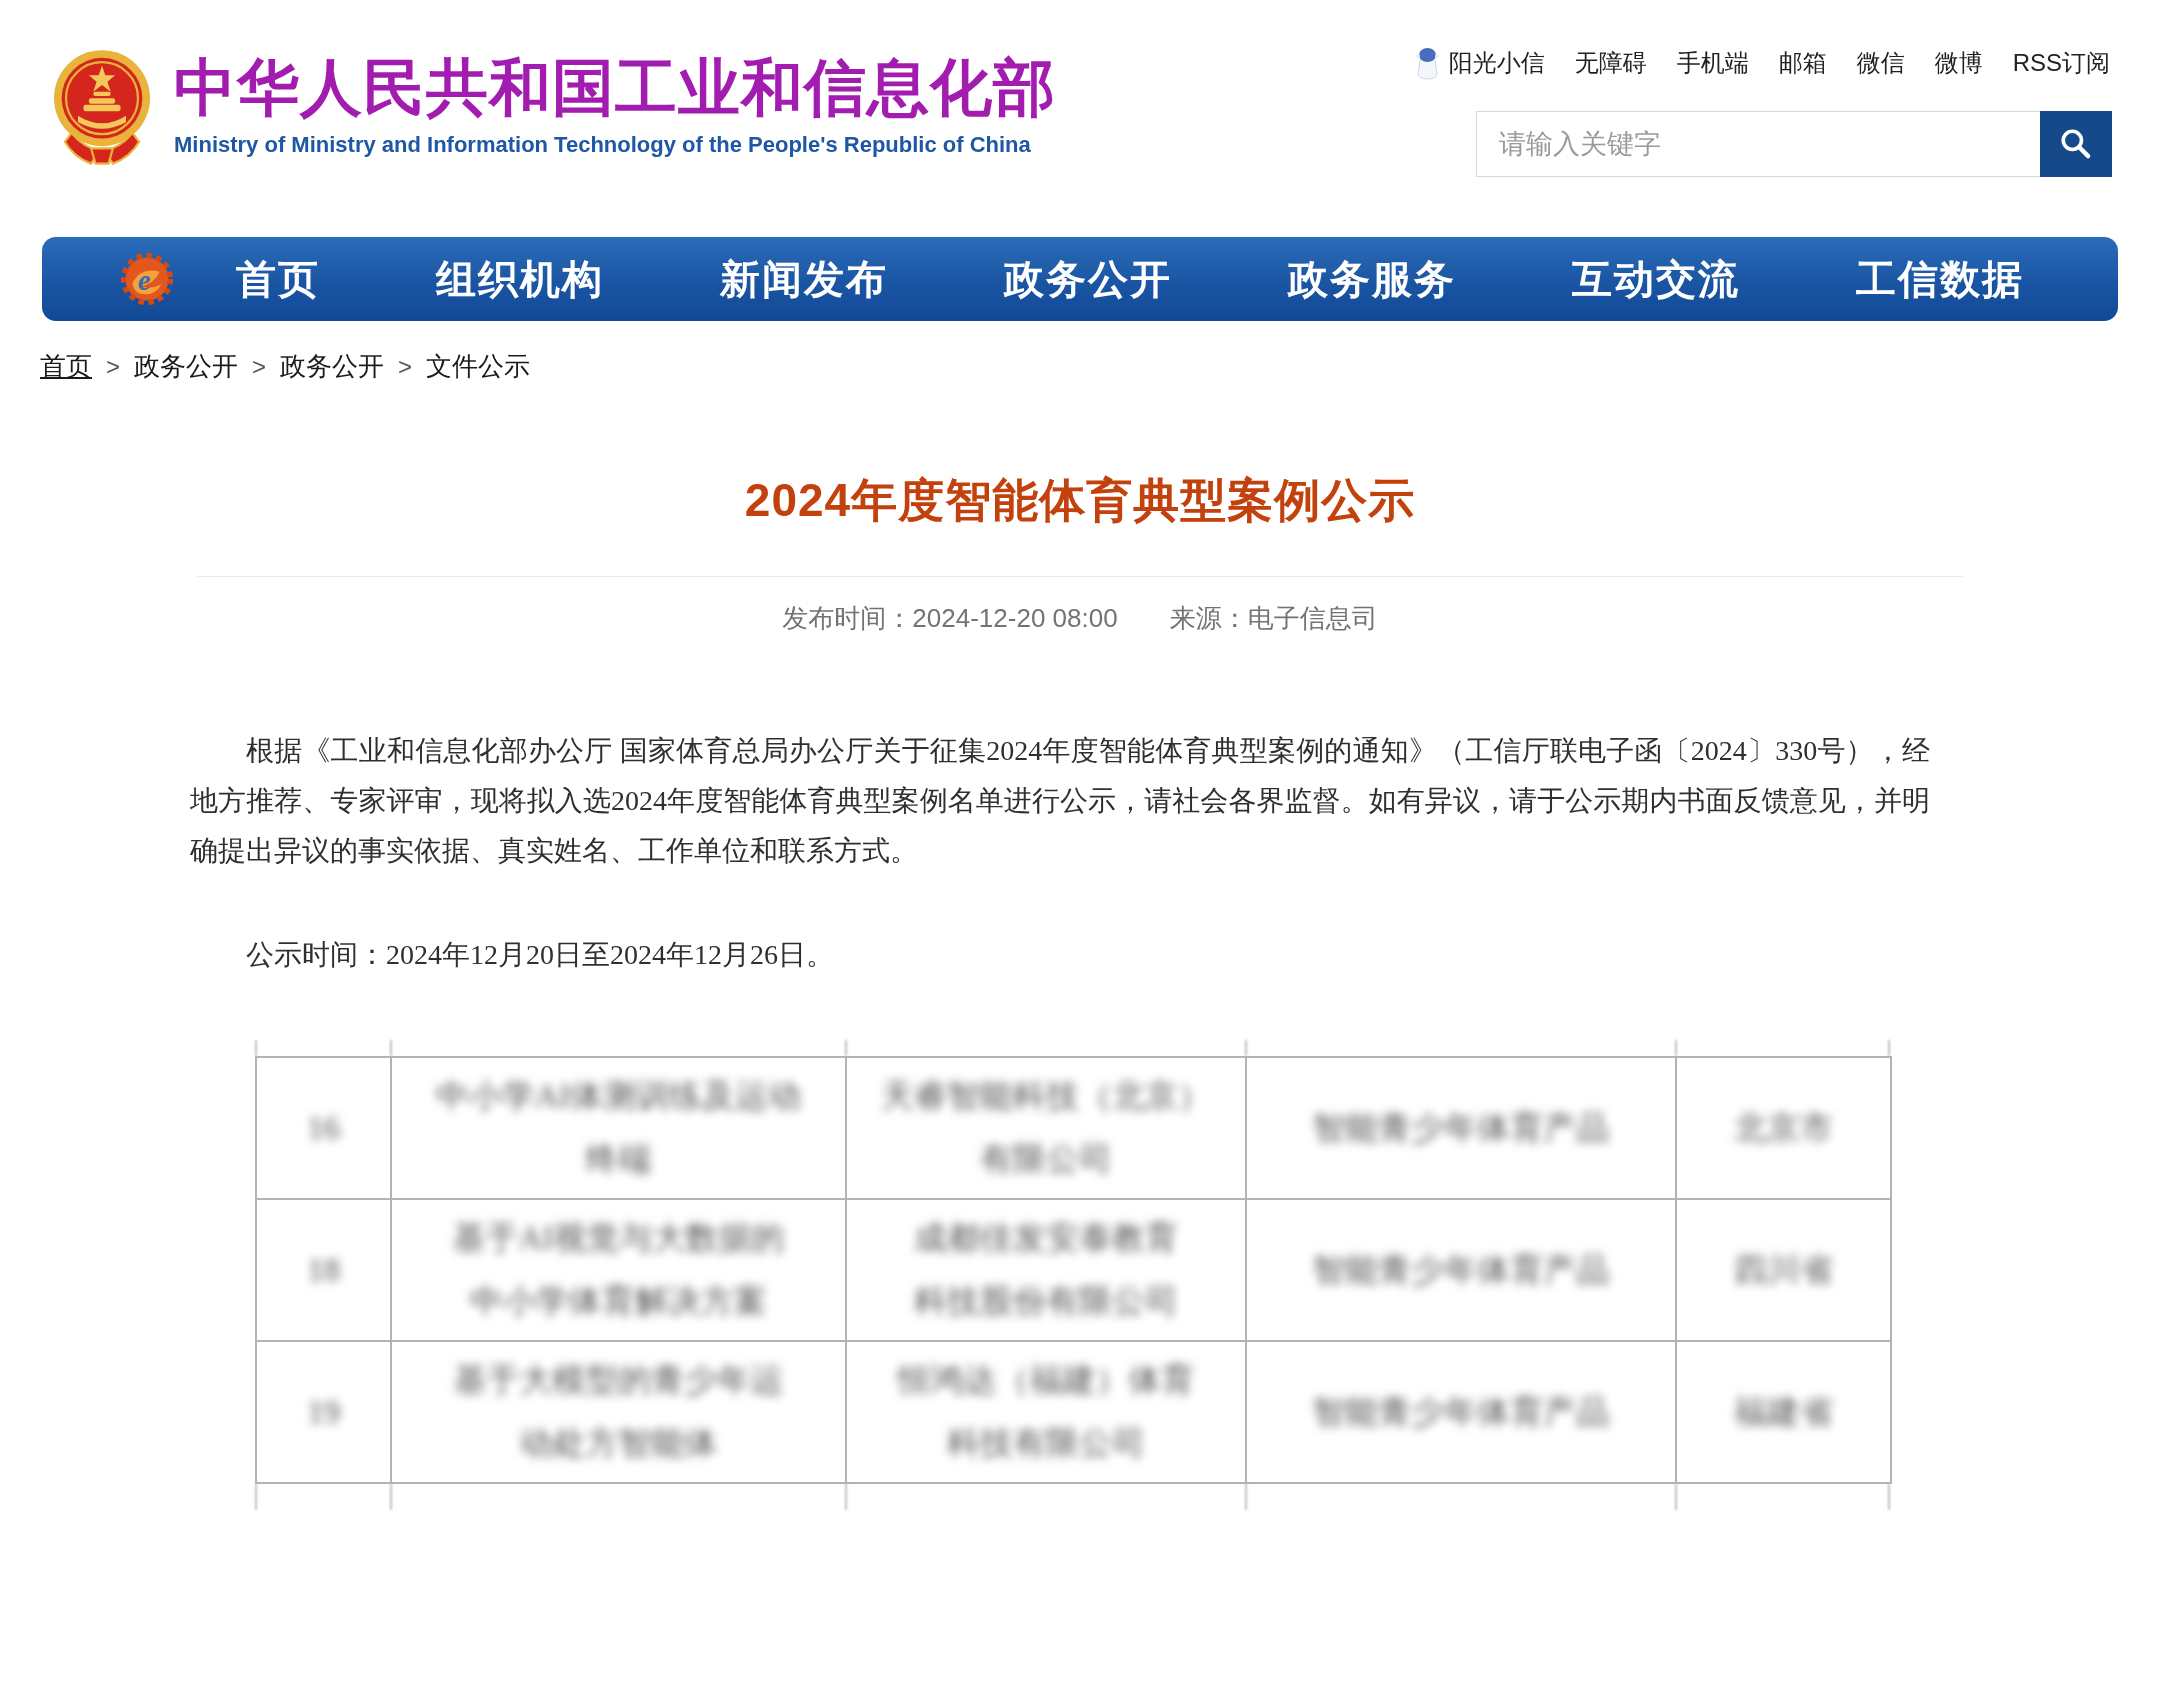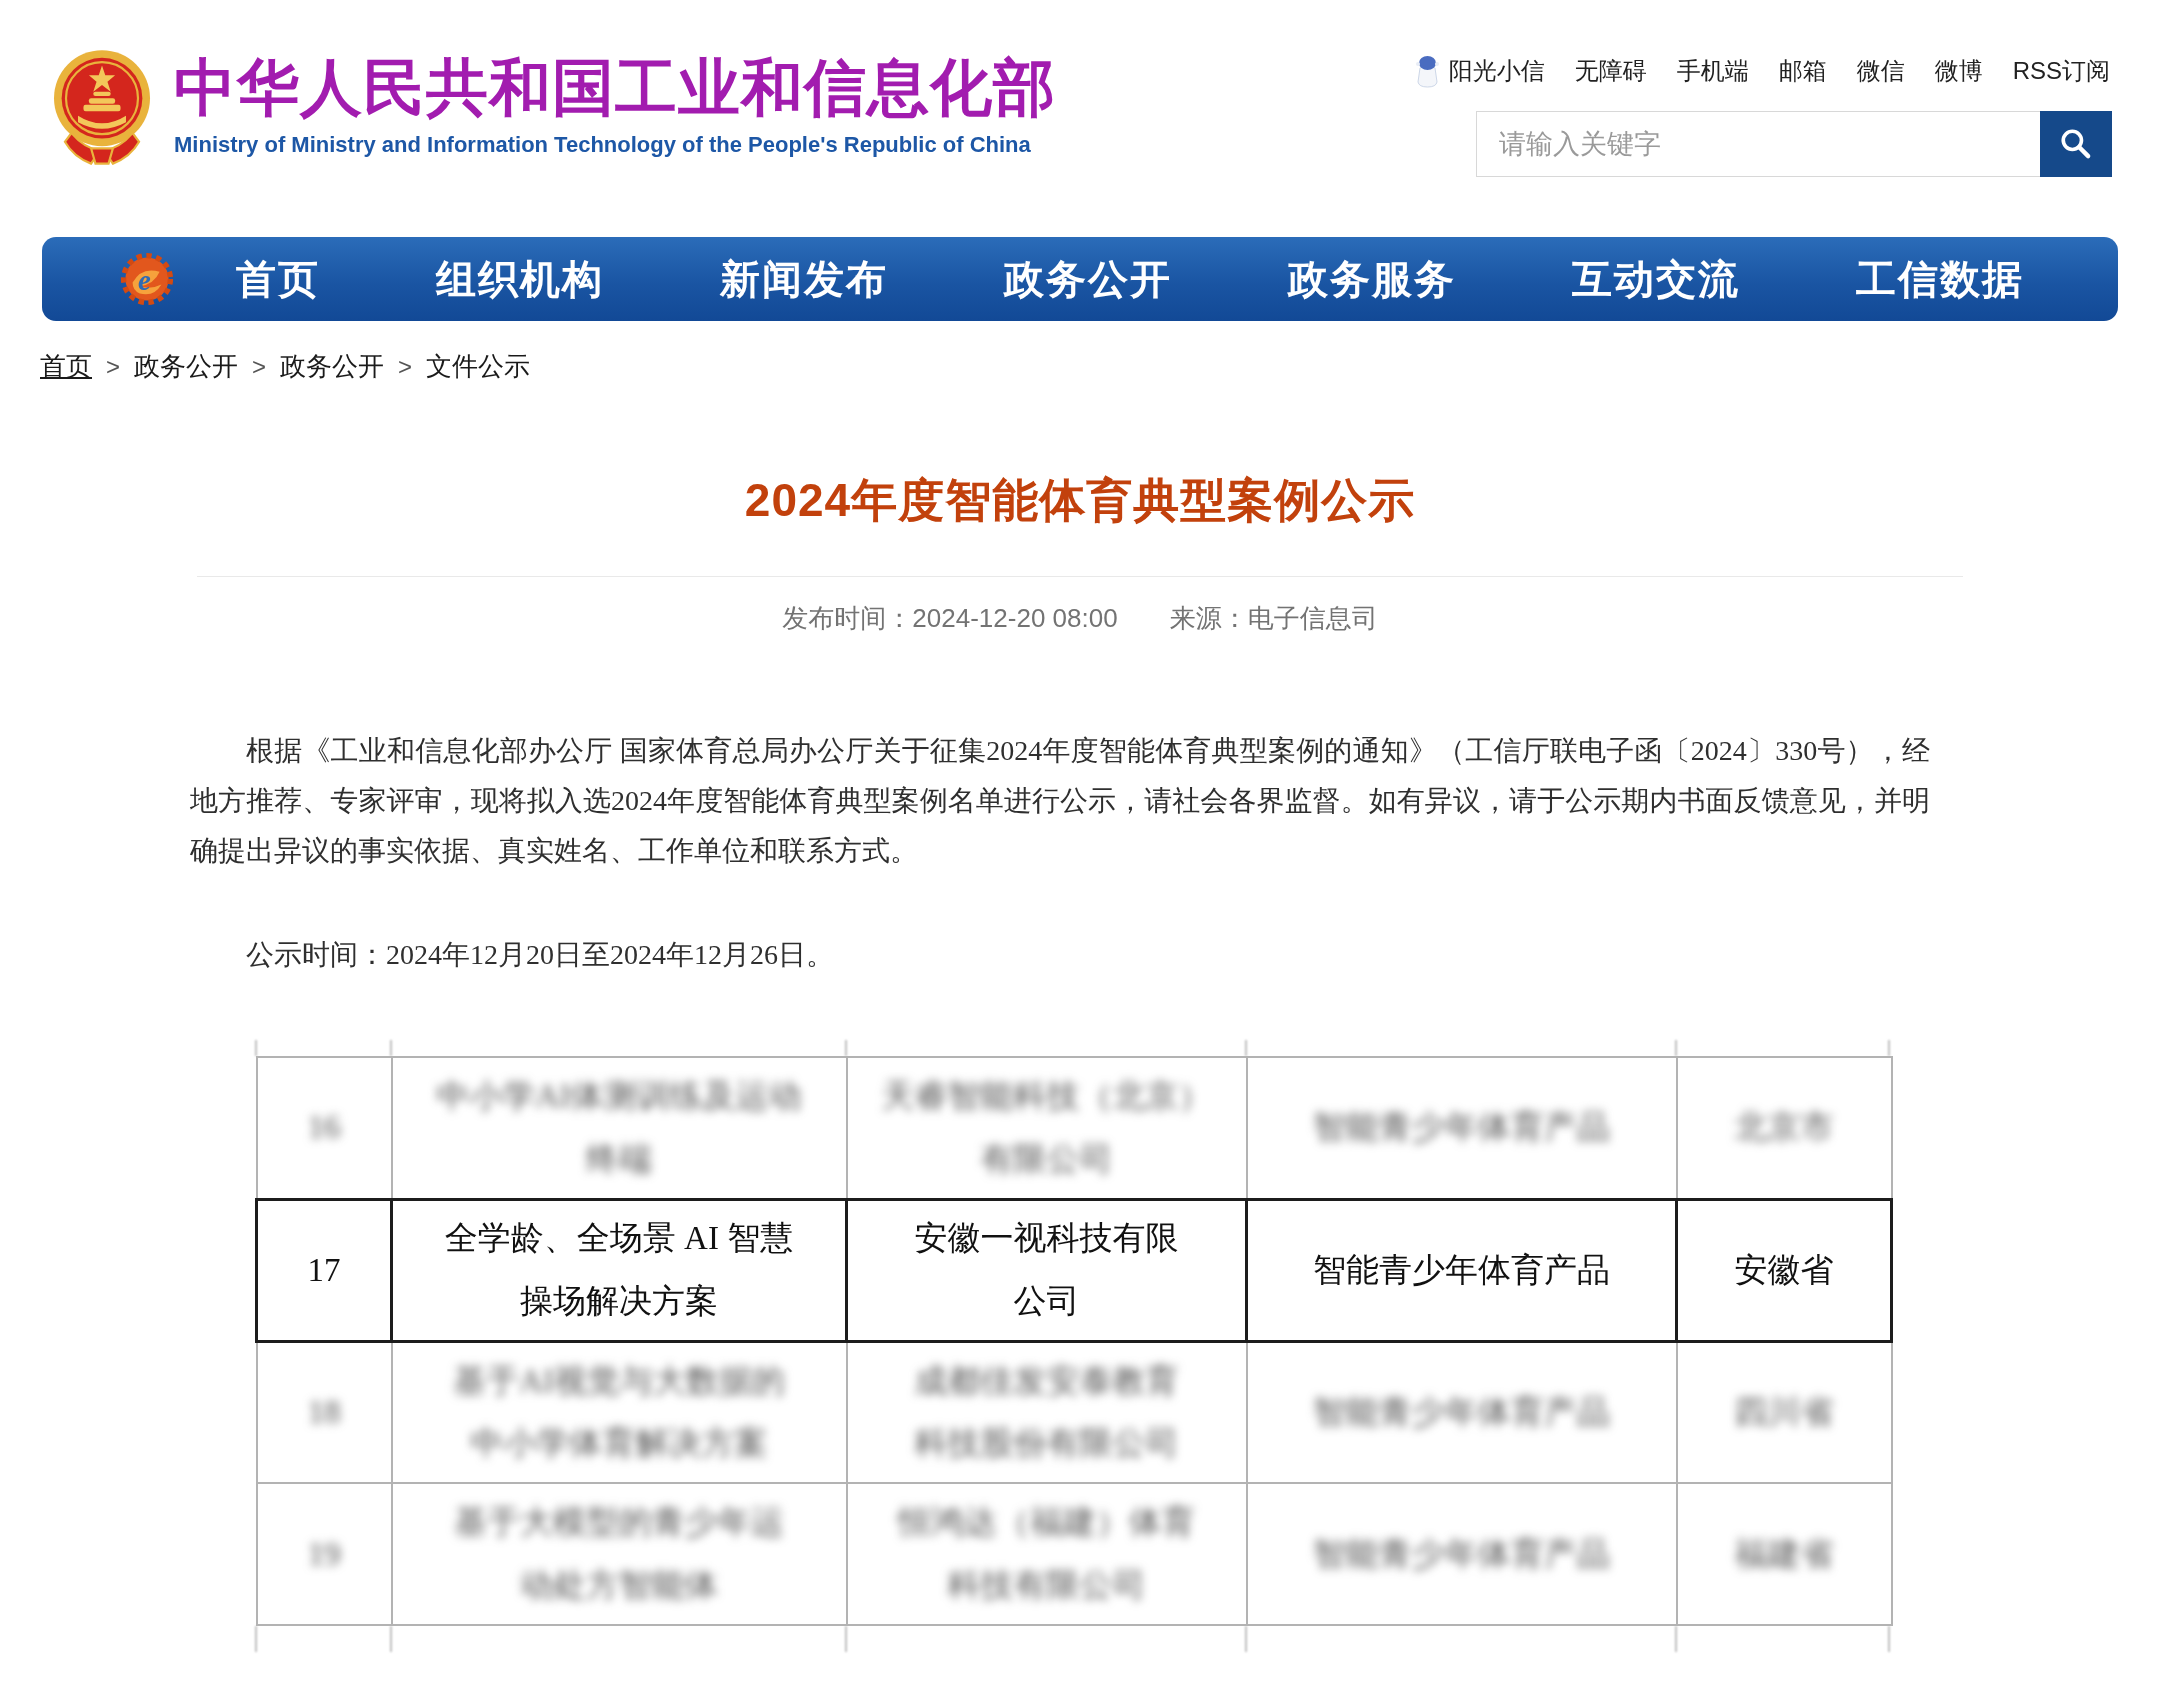--- a/index.html
+++ b/index.html
@@ -8,21 +8,21 @@
           font-family:"Liberation Sans", sans-serif; }
 
   
   .header { position:relative; height:237px; background:#fff; }
   .logo-link { position:absolute; left:46px; top:48px; display:flex; align-items:flex-start; text-decoration:none; }
   .emblem { width:112px; height:120px; flex:none; }
   .title-block { margin-left:16px; padding-top:6px; }
   .site-title { font-size:62px; font-weight:bold; color:#a21caf; letter-spacing:1px; line-height:1.1; }
   .site-subtitle { margin-top:10px; font-size:22px; font-weight:bold; color:#1d57a6; }
 
-  .quick-links { position:absolute; top:54px; right:50px; display:flex; align-items:center; gap:30px;
+  .quick-links { position:absolute; top:46px; right:50px; display:flex; align-items:center; gap:30px;
                  font-size:24px; color:#222; }
   .quick-links a { color:#222; text-decoration:none; display:flex; align-items:center; }
   .mascot { width:27px; height:34px; margin-right:8px; }
 
   .search-bar { position:absolute; top:111px; right:48px; width:636px; height:66px; display:flex; }
   .search-input { flex:1; border:1px solid #d8d8d8; border-right:none; font-size:27px; padding:0 22px;
                   color:#a21caf; outline:none; font-family:"Liberation Sans", sans-serif; }
   .search-input::placeholder { color:#9a9a9a; }
   .search-btn { width:72px; height:66px; background:#15498a; border:none; display:flex;
                 align-items:center; justify-content:center; cursor:pointer; }
@@ -189,29 +189,20 @@
         </colgroup>
         <tbody>
             <tr class="b">
           <td><span class="cell">16</span></td>
           <td><span class="cell">中小学AI体测训练及运动
 终端</span></td>
           <td><span class="cell">天睿智能科技（北京）
 有限公司</span></td>
           <td><span class="cell">智能青少年体育产品</span></td>
           <td><span class="cell">北京市</span></td>
-        </tr>
-        <tr class="c">
-          <td><span class="cell">17</span></td>
-          <td><span class="cell">全学龄、全场景 AI 智慧
-操场解决方案</span></td>
-          <td><span class="cell">安徽一视科技有限
-公司</span></td>
-          <td><span class="cell">智能青少年体育产品</span></td>
-          <td><span class="cell">安徽省</span></td>
         </tr>
         <tr class="b">
           <td><span class="cell">18</span></td>
           <td><span class="cell">基于AI视觉与大数据的
 中小学体育解决方案</span></td>
           <td><span class="cell">成都佳发安泰教育
 科技股份有限公司</span></td>
           <td><span class="cell">智能青少年体育产品</span></td>
           <td><span class="cell">四川省</span></td>
         </tr>

